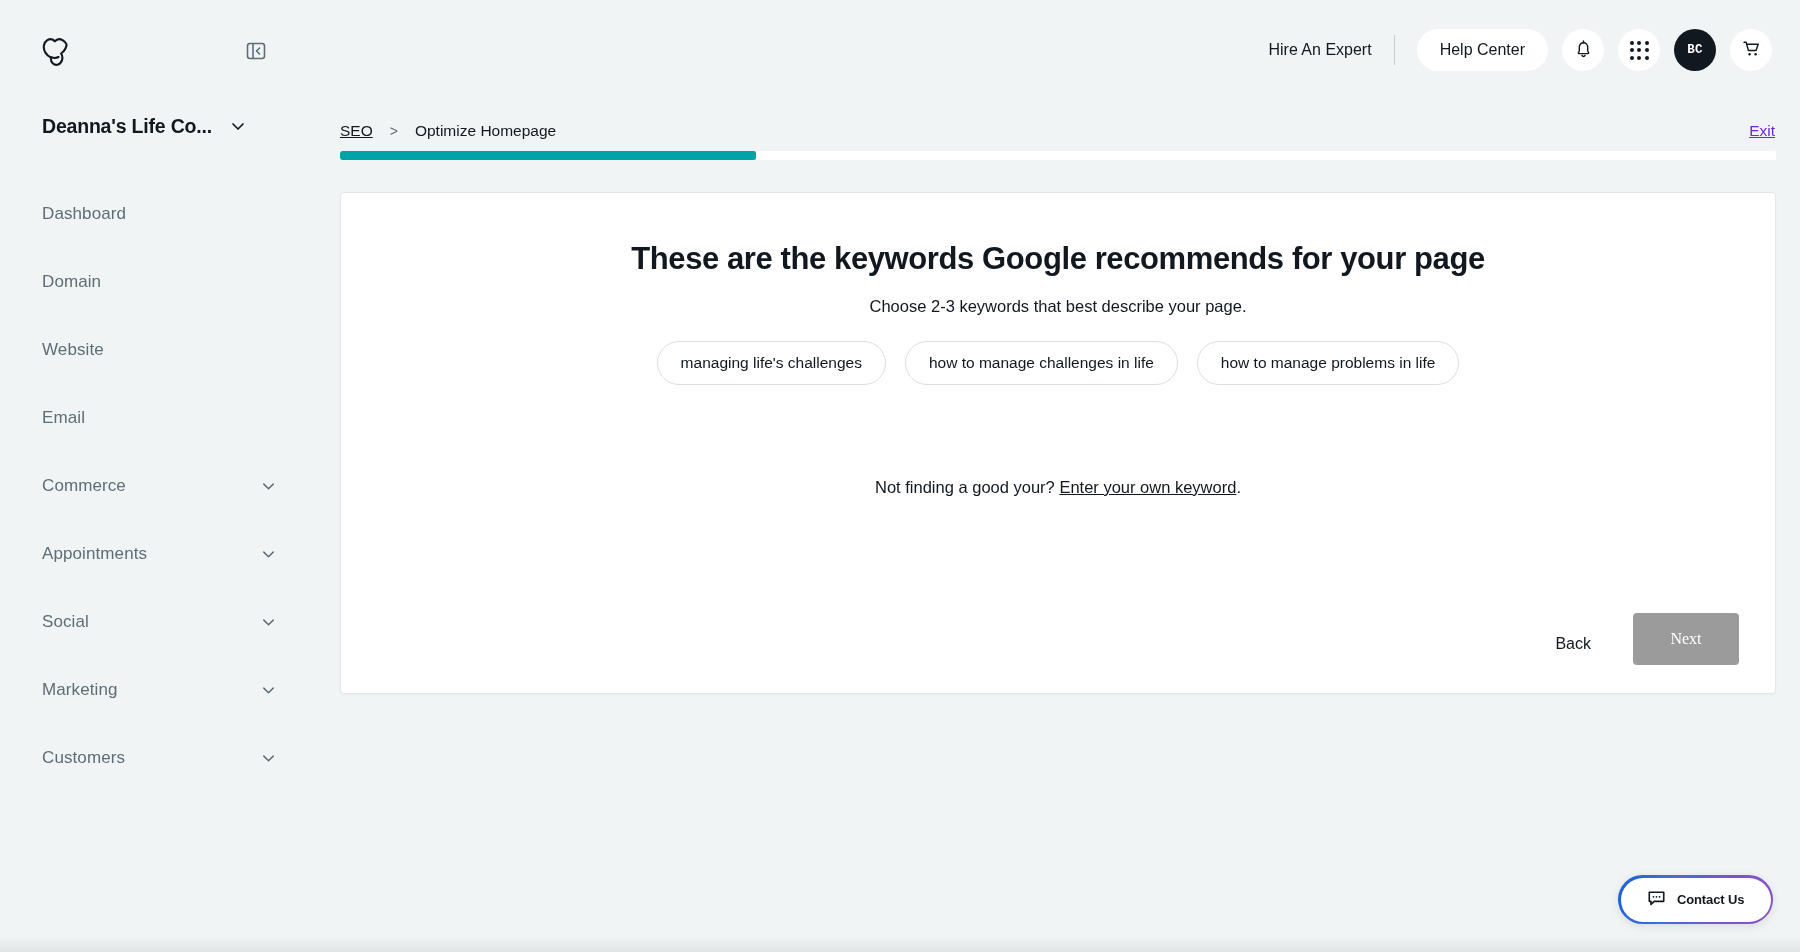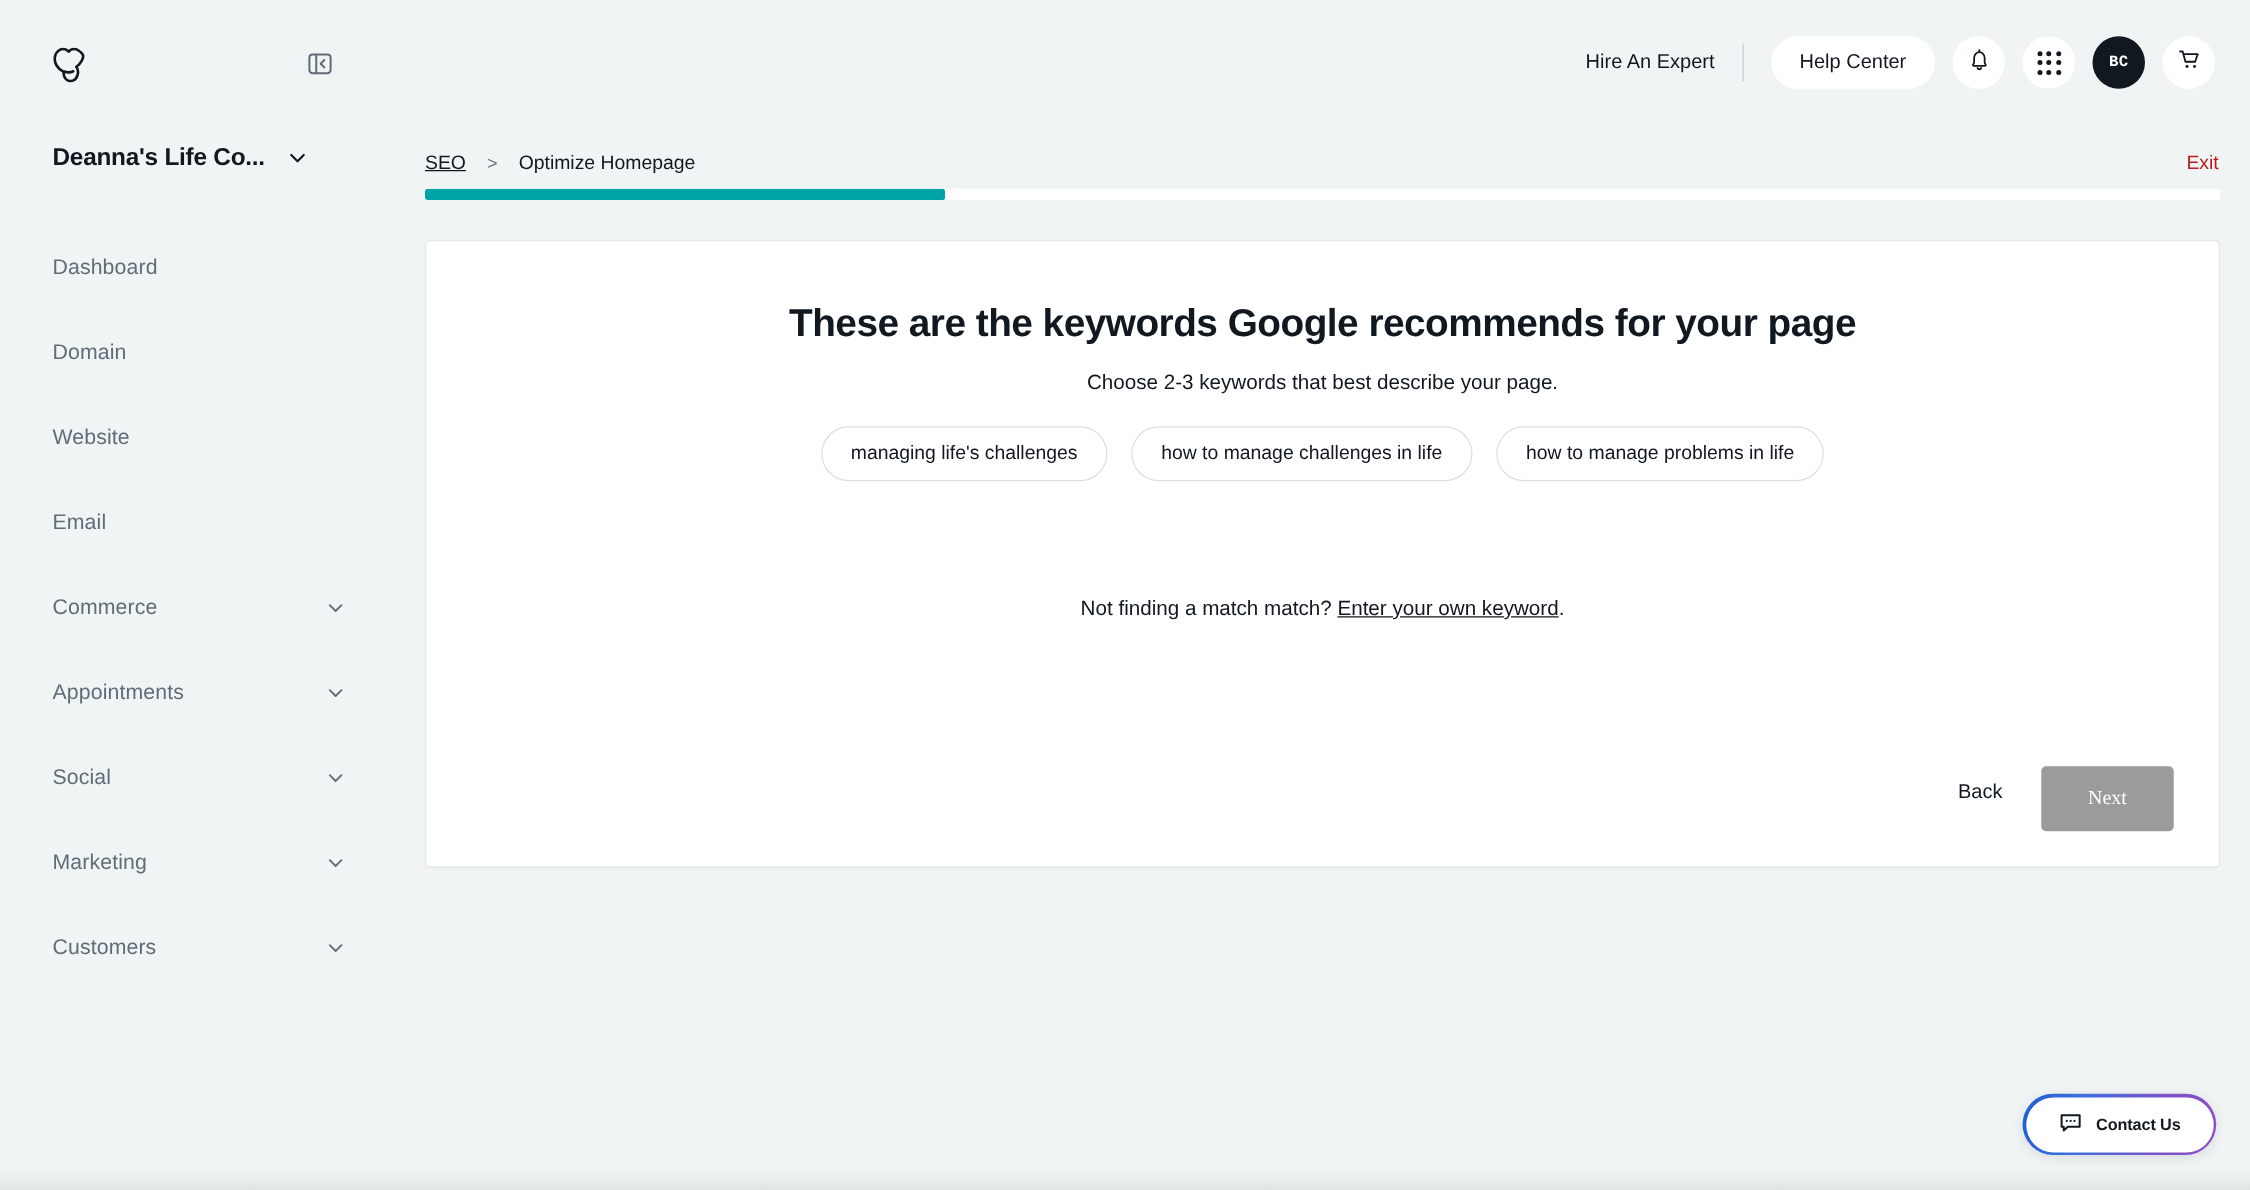--- a/index.html
+++ b/index.html
@@ -74,22 +74,22 @@
   
   .content { position: absolute; left: 320px; top: 100px; width: 1480px; height: 852px; }
   .crumbs {
     position: absolute; left: 20px; top: 22px; display: flex; align-items: baseline; gap: 17px;
     font-size: 15.5px; color: #111820;
   }
   .crumb-link { text-decoration: underline; cursor: pointer; color: #111820; }
   .crumb-sep { color: #5e6d77; font-size: 14px; }
   .crumb-current { color: #111820; }
   .exit-link {
-    position: absolute; right: 25px; top: 22px; font-size: 15.5px; color: #b91c1c;
-    cursor: pointer;
+    position: absolute; right: 25px; top: 22px; font-size: 15.5px; color: #6d28d9;
+    text-decoration: underline; cursor: pointer;
   }
   .progress-track {
     position: absolute; left: 20px; top: 51px; width: 1436px; height: 9px;
     background: #ffffff; border-radius: 2px; overflow: hidden;
   }
   .progress-fill { height: 100%; background: #00a4a6; border-radius: 2px; }
 
   .card {
     position: absolute; left: 20px; top: 92px; width: 1436px; height: 502px;
     background: #ffffff; border: 1px solid #e5e7e8; border-radius: 4px;
@@ -111,21 +111,21 @@
     border: 1px solid #dcdfe0; background: #ffffff; border-radius: 999px;
     height: 44px; display: flex; align-items: center; padding: 0 23px;
     font-size: 15.5px; color: #111820; cursor: pointer; white-space: nowrap;
   }
   .no-match {
     position: absolute; left: 0; right: 0; top: 285px; text-align: center;
     font-size: 16.5px; color: #111820;
   }
   .no-match a { color: #111820; text-decoration: underline; cursor: pointer; }
   .card-actions {
-    position: absolute; right: 36px; bottom: 28px; display: flex; align-items: flex-start; gap: 11px;
+    position: absolute; right: 36px; bottom: 28px; display: flex; align-items: flex-end; gap: 22px;
   }
   .btn-back {
     background: transparent; border: none; font-family: inherit;
     font-size: 16px; color: #111820; padding: 12px 20px; cursor: pointer;
   }
   .btn-next {
     background: #9b9b9b; border: none; font-family: Liberation Serif, serif; border-radius: 4px;
     font-size: 16px; color: #ffffff; width: 106px; height: 52px; cursor: not-allowed;
   }
 
@@ -288,21 +288,21 @@
     <section class="card">
       <h1 class="card-title">These are the keywords Google recommends for your page</h1>
       <p class="card-sub">Choose 2-3 keywords that best describe your page.</p>
 
       <div class="chips">
         <button class="chip">managing life's challenges</button>
         <button class="chip">how to manage challenges in life</button>
         <button class="chip">how to manage problems in life</button>
       </div>
 
-      <p class="no-match"><span>Not finding a match match? </span><a>Enter your own keyword</a><span>.</span></p>
+      <p class="no-match"><span>Not finding a good your? </span><a>Enter your own keyword</a><span>.</span></p>
 
       <div class="card-actions">
         <button class="btn-back">Back</button>
         <button class="btn-next" disabled="">Next</button>
       </div>
     </section>
   </main>
 
   <div class="contact-wrap">
     <div class="contact-btn">

